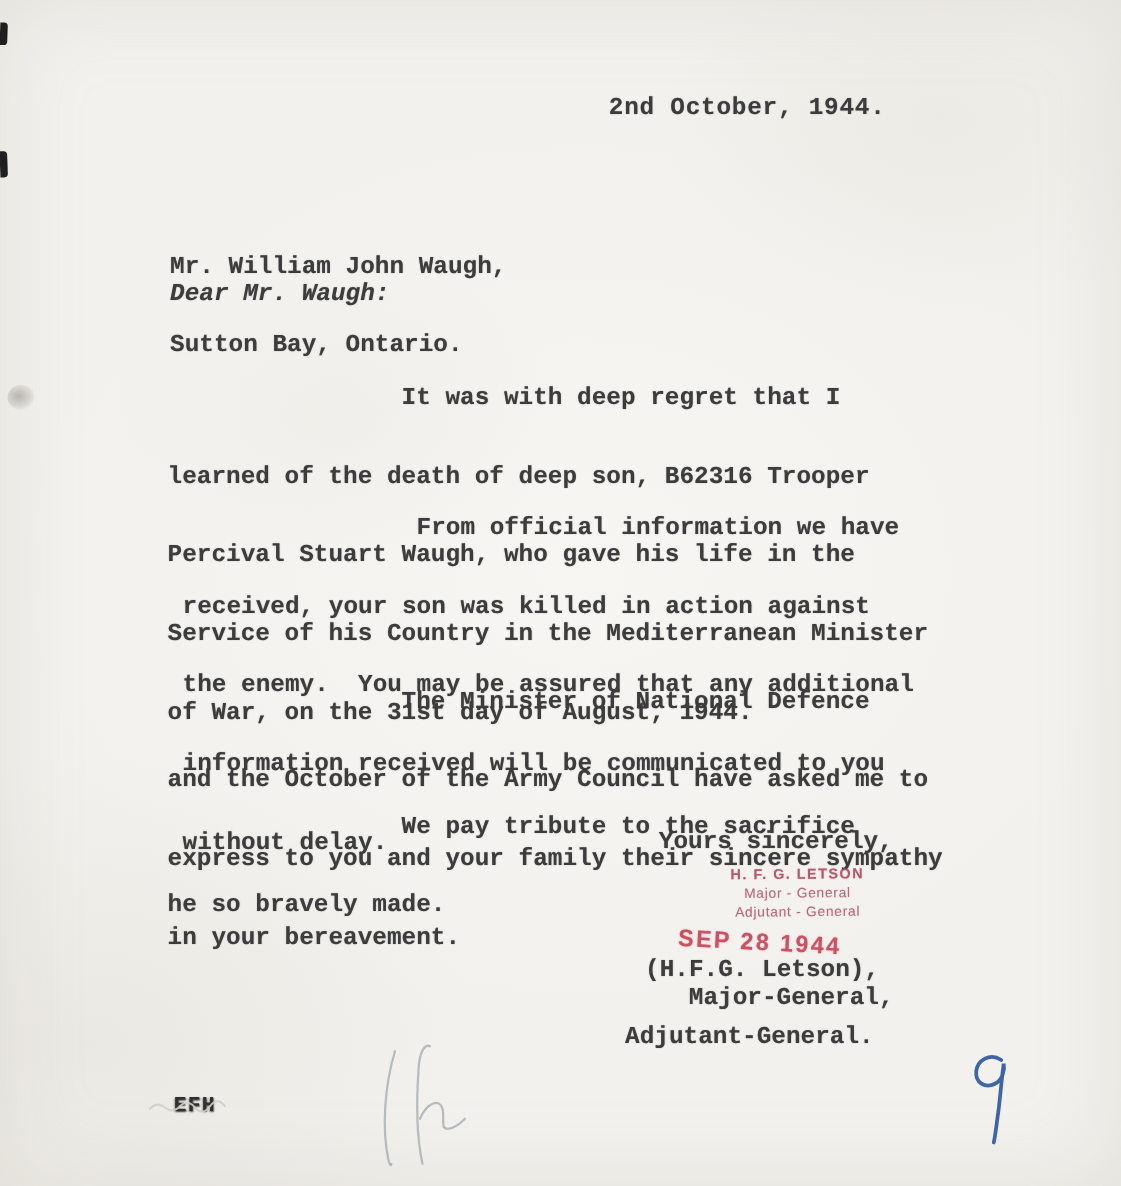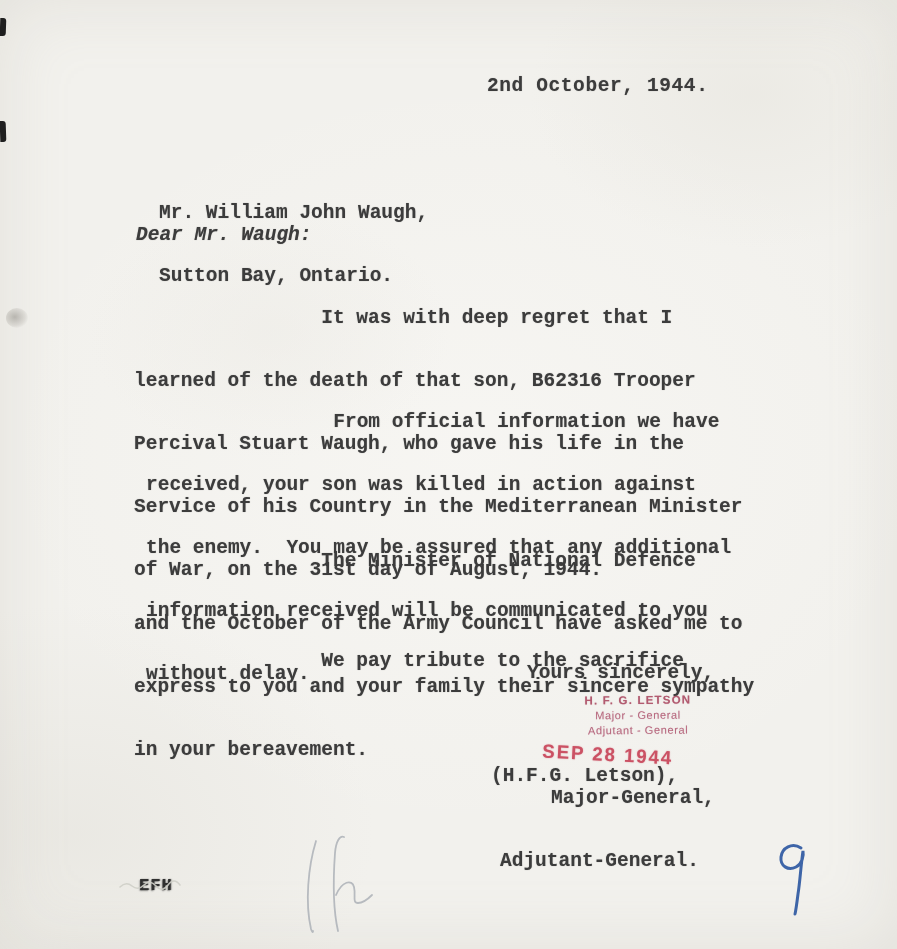--- a/index.html
+++ b/index.html
@@ -63,30 +63,30 @@
 <body>
 
 <div class="paper">
 
   <div class="artifact" style="left:0; top:18px; width:6px; height:18px; border-radius:0 3px 3px 0; transform:rotate(2deg);"></div>
   <div class="artifact" style="left:0; top:121px; width:6px; height:21px; border-radius:0 3px 3px 0; transform:rotate(-2deg);"></div>
   <div class="smudge"></div>
 
   <div class="tw" style="left:487px; top:76px; letter-spacing:0.6px;">2nd October, 1944.</div>
 
-  <div class="tw" style="left:136px; top:161px;margin-left:23px;">
+  <div class="tw" style="left:136px; top:161px;">
     <div>Mr. William John Waugh,</div>
     <div>Sutton Bay, Ontario.</div>
   </div>
 
   <div class="tw" style="left:136px; top:225px;font-style:italic;">Dear Mr. Waugh:</div>
 
   <div class="tw" style="left:134px; top:266px;">
     <div>                It was with deep regret that I</div>
-    <div>learned of the death of that son, B62316 Trooper</div>
+    <div>learned of the death of deep son, B62316 Trooper</div>
     <div>Percival Stuart Waugh, who gave his life in the</div>
     <div>Service of his Country in the Mediterranean Minister</div>
     <div>of War, on the 31st day of August, 1944.</div>
   </div>
 
   <div class="tw" style="left:134px; top:370px;margin-left:12px;">
     <div>                From official information we have</div>
     <div>received, your son was killed in action against</div>
     <div>the enemy.  You may be assured that any additional</div>
     <div>information received will be communicated to you</div>
@@ -95,35 +95,36 @@
 
   <div class="tw" style="left:134px; top:509px;">
     <div>                The Minister of National Defence</div>
     <div>and the October of the Army Council have asked me to</div>
     <div>express to you and your family their sincere sympathy</div>
     <div>in your bereavement.</div>
   </div>
 
   <div class="tw" style="left:134px; top:609px;">
     <div>                We pay tribute to the sacrifice</div>
+    <div>he so bravely made.</div>
   </div>
 
   <div class="tw" style="left:527px; top:663px;text-align:center;">Yours sincerely,</div>
 
   <div class="name-stamp">
     <div class="l1">H. F. G. LETSON</div>
     <div class="l2">Major - General</div>
     <div class="l3">Adjutant - General</div>
   </div>
 
   <div class="date-stamp">SEP 28 1944</div>
 
-  <div class="tw" style="left:491px; top:766px;font-family:Liberation Mono, monospace;">(H.F.G. Letson),</div>
+  <div class="tw" style="left:516px; top:766px;font-family:Liberation Mono, monospace;">(H.F.G. Letson),</div>
   <div class="tw" style="left:551px; top:788px;">Major-General,</div>
-  <div class="tw" style="left:500px; top:851px;">Adjutant-General.</div>
+  <div class="tw" style="left:500px; top:819px;">Adjutant-General.</div>
 
   <div class="initials">EFH</div>
 
   <svg style="left:118px; top:877px;" width="72" height="16" viewBox="0 0 72 16">
     <path d="M2,10 q6,-6 12,-1 t12,-1 t12,1 t12,-1 t12,0" fill="none" stroke="#cfcfc8" stroke-width="1.6" stroke-linecap="round" opacity="0.9"></path>
   </svg>
 
   <svg style="left:300px; top:833px;" width="78" height="102" viewBox="0 0 78 102">
     <g fill="none" stroke="#a9aeb5" stroke-width="1.8" stroke-linecap="round" opacity="0.8">
       <path d="M16,8 C8,34 5,70 11,96 C12,99 13,100 13,98"></path>

